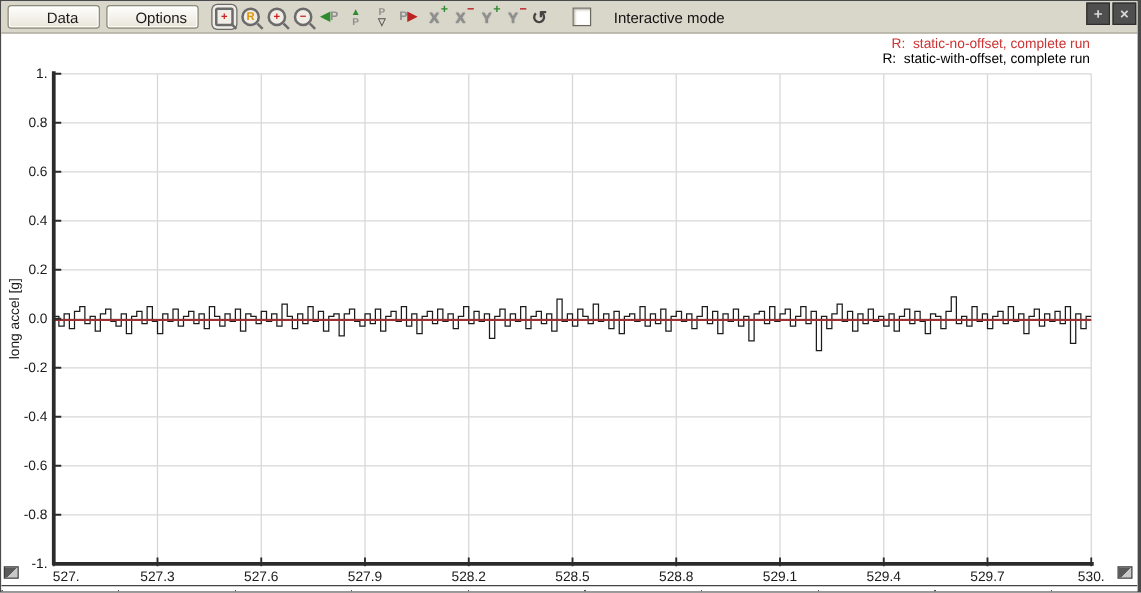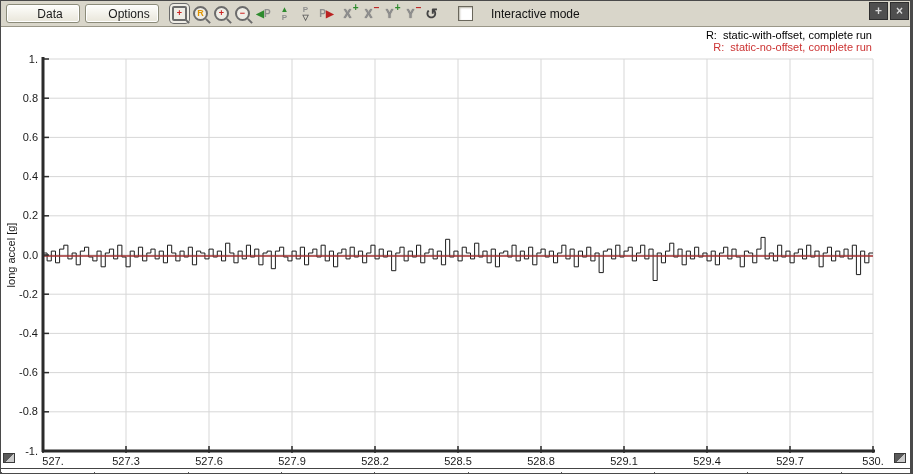--- a/index.html
+++ b/index.html
@@ -126,22 +126,22 @@
       <span class="lbl">Interactive mode</span>
     </label>
     <div class="win-btns">
       <div class="win-btn">+</div>
       <div class="win-btn">×</div>
     </div>
   </div>
 
   <div class="plot-panel">
     <div class="legend">
+      <div class="legend-item" style="color: rgb(204, 51, 51);">R:  static-no-offset, complete run</div>
       <div class="legend-item" style="color: rgb(0, 0, 0);">R:  static-with-offset, complete run</div>
-      <div class="legend-item" style="color: rgb(204, 51, 51);">R:  static-no-offset, complete run</div>
     </div>
     <svg id="chart" width="909" height="441">
         <line x1="42" x2="42" y1="32" y2="424" stroke="#d7d7d7" stroke-width="1"></line>
         <line x1="124.99999999998741" x2="124.99999999998741" y1="32" y2="424" stroke="#d7d7d7" stroke-width="1"></line>
         <line x1="208.0000000000063" x2="208.0000000000063" y1="32" y2="424" stroke="#d7d7d7" stroke-width="1"></line>
         <line x1="290.99999999999375" x2="290.99999999999375" y1="32" y2="424" stroke="#d7d7d7" stroke-width="1"></line>
         <line x1="374.0000000000126" x2="374.0000000000126" y1="32" y2="424" stroke="#d7d7d7" stroke-width="1"></line>
         <line x1="457" x2="457" y1="32" y2="424" stroke="#d7d7d7" stroke-width="1"></line>
         <line x1="539.9999999999875" x2="539.9999999999875" y1="32" y2="424" stroke="#d7d7d7" stroke-width="1"></line>
         <line x1="623.0000000000064" x2="623.0000000000064" y1="32" y2="424" stroke="#d7d7d7" stroke-width="1"></line>

